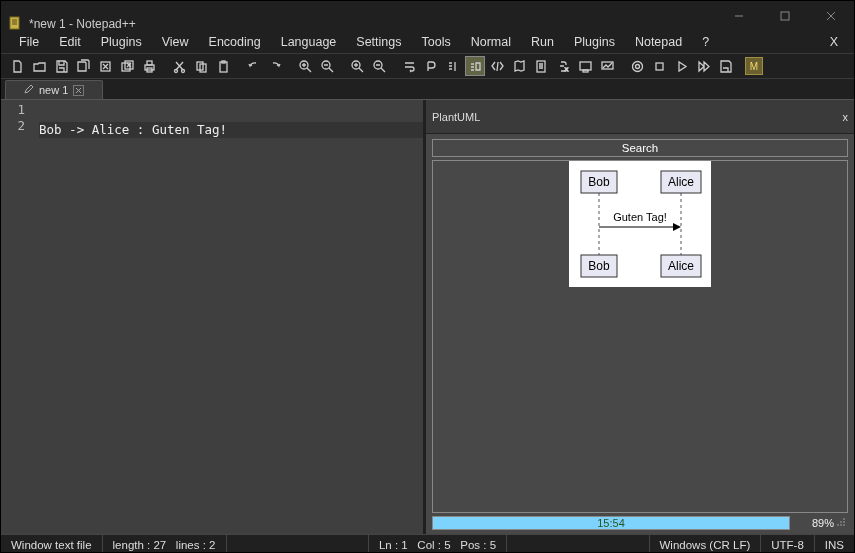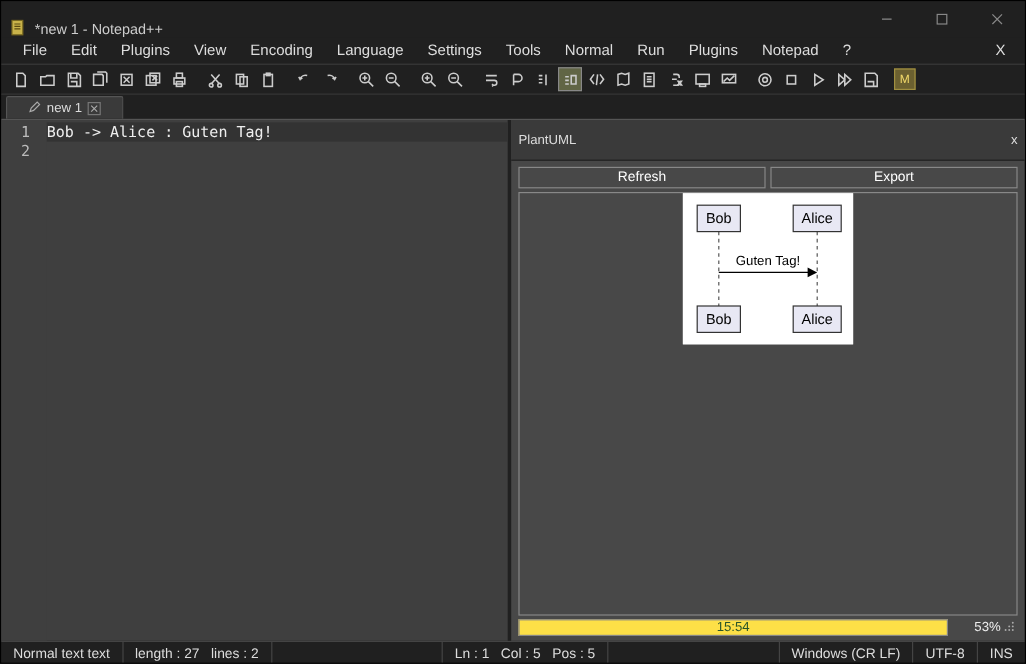--- a/index.html
+++ b/index.html
@@ -107,21 +107,21 @@
     line-height:16px;
   }
   .code {
     flex:1;
     padding-top:2px;
     font-family: Consolas, monospace;
     font-size:12.5px;
     color:#eee;
   }
   .code .line { height:16px; line-height:16px; white-space:pre;}
-  .code .line.active { background:#333333; }
+  .code .line.active { background:#333333;margin-top:20px; }
   
   .side-pane {
     flex:1;
     display:flex; flex-direction:column;
     background:#484848;
     border-left:3px solid #202020;
   }
   .panel-title {
     height:34px; background:#3a3a3a;
     display:flex; align-items:center;
@@ -155,21 +155,21 @@
   .panel-status {
     display:flex;
     height:16px;
     margin:0 6px 3px 6px;
     font-size:11px;
     align-items:center;
   }
   .panel-status .bar {
     flex:1; height:14px;
     border:1px solid #888;
-    background:#fde047;
+    background:#7dd3fc;
     color:#2a552a;
     display:flex; align-items:center; justify-content:center;
   }
   .panel-status .pct {
     width:46px; text-align:right; padding-right:2px; color:#eee;
   }
   .panel-status .grip { width:12px; }
   
   .statusbar {
     height:20px;
@@ -440,22 +440,21 @@
       <div class="line"></div>
     </div>
   </div>
 
   <div class="side-pane">
     <div class="panel-title">
       <span>PlantUML</span>
       <span class="panel-x">x</span>
     </div>
     <div class="panel-btnrow">
-      <div class="panel-btn">Refresh</div>
-      <div class="panel-btn">Export</div>
+      <div class="panel-btn">Search</div>
     </div>
     <div class="preview-area">
       <svg class="preview-svg" width="142" height="126" viewBox="0 0 142 126">
         <rect x="0" y="0" width="142" height="126" fill="#fff"></rect>
 
         <line x1="30" y1="32" x2="30" y2="94" stroke="#555" stroke-dasharray="3,3"></line>
         <line x1="112" y1="32" x2="112" y2="94" stroke="#555" stroke-dasharray="3,3"></line>
 
         <rect x="12" y="10" width="36" height="22" fill="#e8e8f4" stroke="#333"></rect>
         <text x="30" y="25" text-anchor="middle" font-size="12" fill="#000">Bob</text>
@@ -469,37 +468,37 @@
 
         <line x1="30" y1="66" x2="108" y2="66" stroke="#000" stroke-width="1.2"></line>
         <polygon points="112,66 104,62 104,70" fill="#000"></polygon>
         <text x="71" y="60" text-anchor="middle" font-size="11" fill="#000">Guten Tag!</text>
       </svg>
     </div>
     <div class="panel-status">
       <div class="bar">
         <span>15:54</span>
       </div>
-      <div class="pct">53%</div>
+      <div class="pct">89%</div>
       <div class="grip">
         <svg width="10" height="10" viewBox="0 0 10 10">
             <circle cx="8" cy="8" r="0.8" fill="#aaa"></circle>
             <circle cx="5" cy="8" r="0.8" fill="#aaa"></circle>
             <circle cx="8" cy="5" r="0.8" fill="#aaa"></circle>
             <circle cx="2" cy="8" r="0.8" fill="#aaa"></circle>
             <circle cx="5" cy="5" r="0.8" fill="#aaa"></circle>
             <circle cx="8" cy="2" r="0.8" fill="#aaa"></circle>
           </svg>
       </div>
     </div>
   </div>
 </div>
 
 <div class="statusbar">
-  <div class="sb-cell">Normal text text</div>
+  <div class="sb-cell">Window text file</div>
   <div class="sb-cell">
     <span>length :</span>&nbsp;<span>27</span>
     &nbsp;&nbsp;&nbsp;
     <span>lines :</span>&nbsp;<span>2</span>
   </div>
   <div class="sb-spacer"></div>
   <div class="sb-cell">
     <span>Ln :</span>&nbsp;<span>1</span>
     &nbsp;&nbsp;&nbsp;
     <span>Col :</span>&nbsp;<span>5</span>

